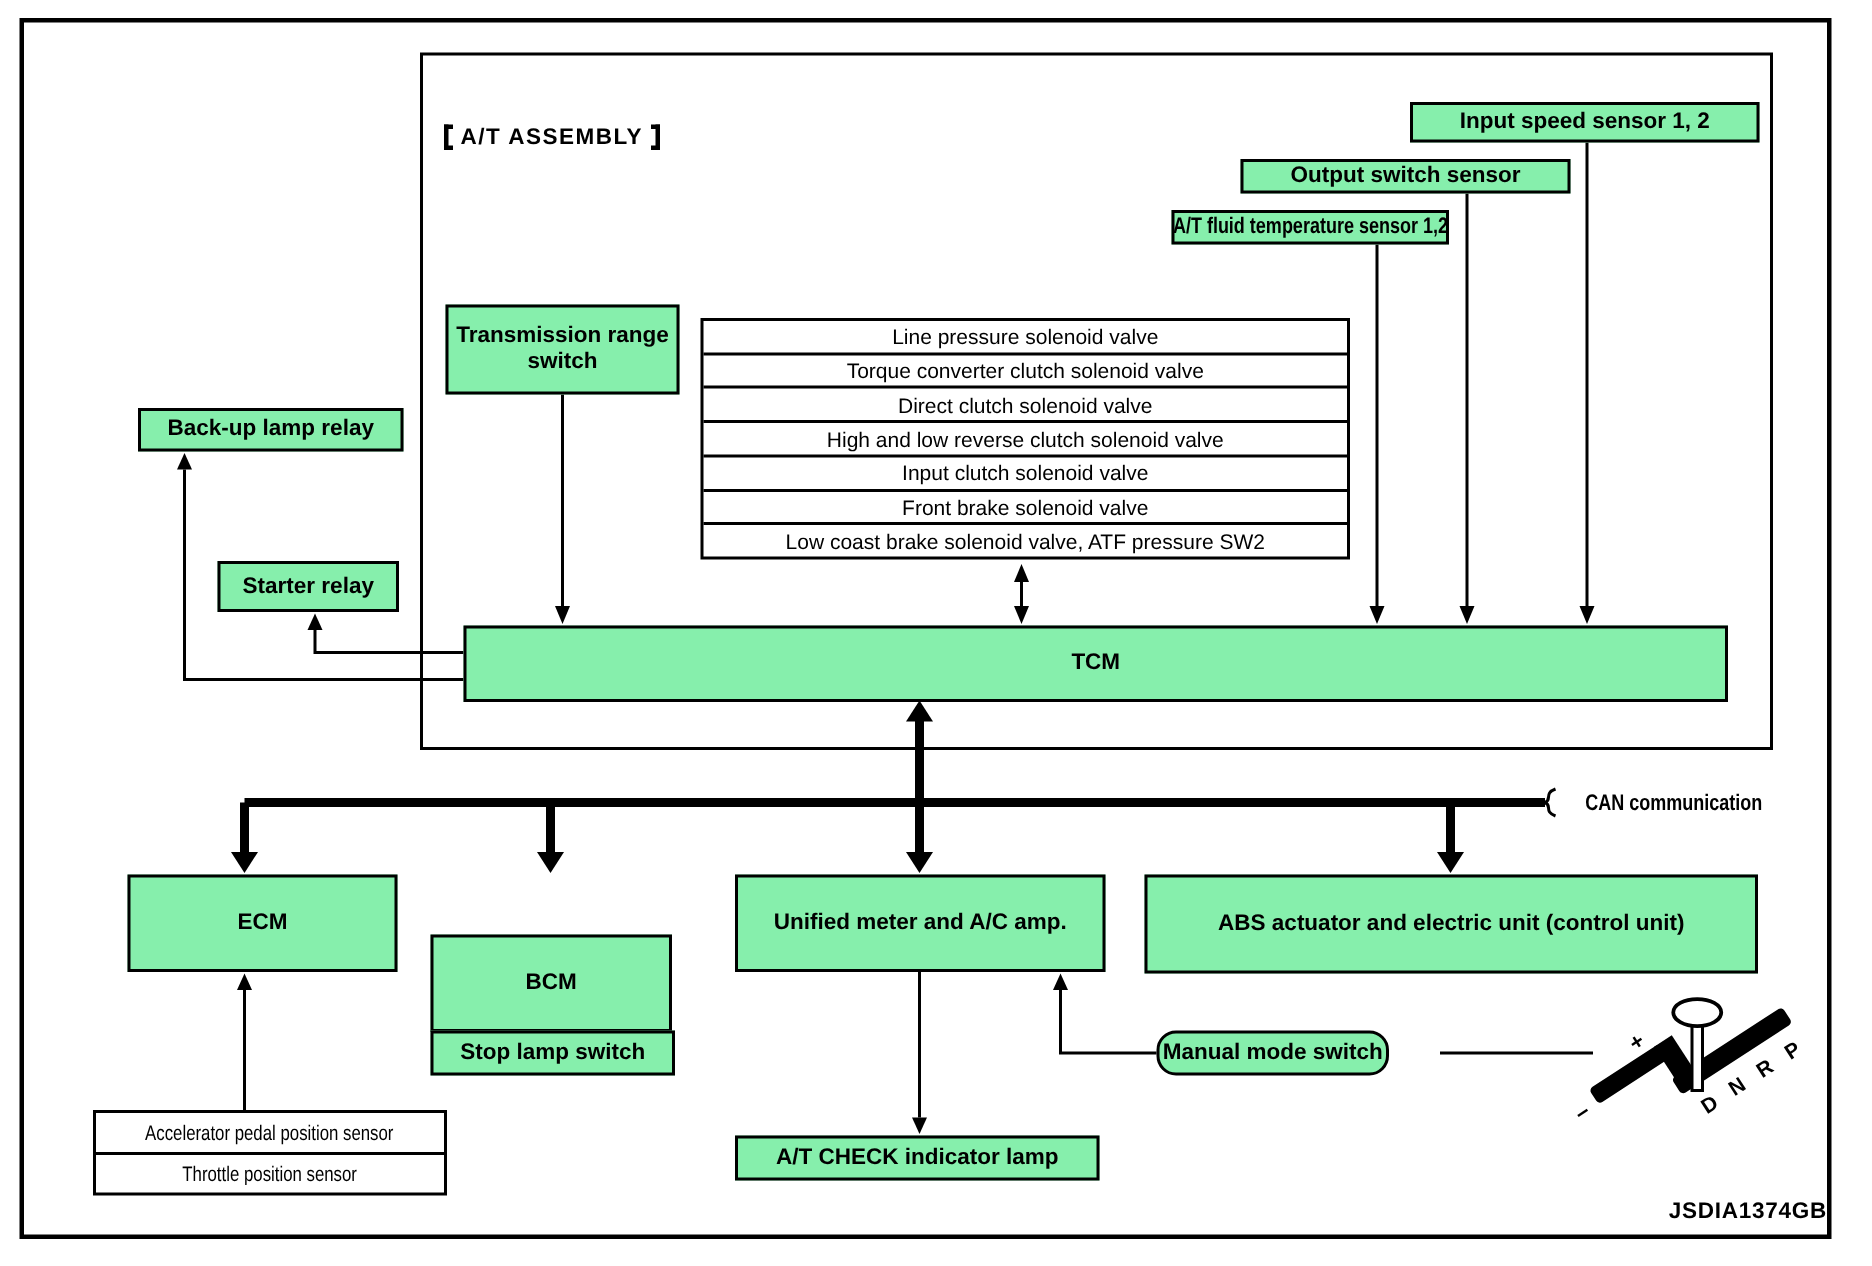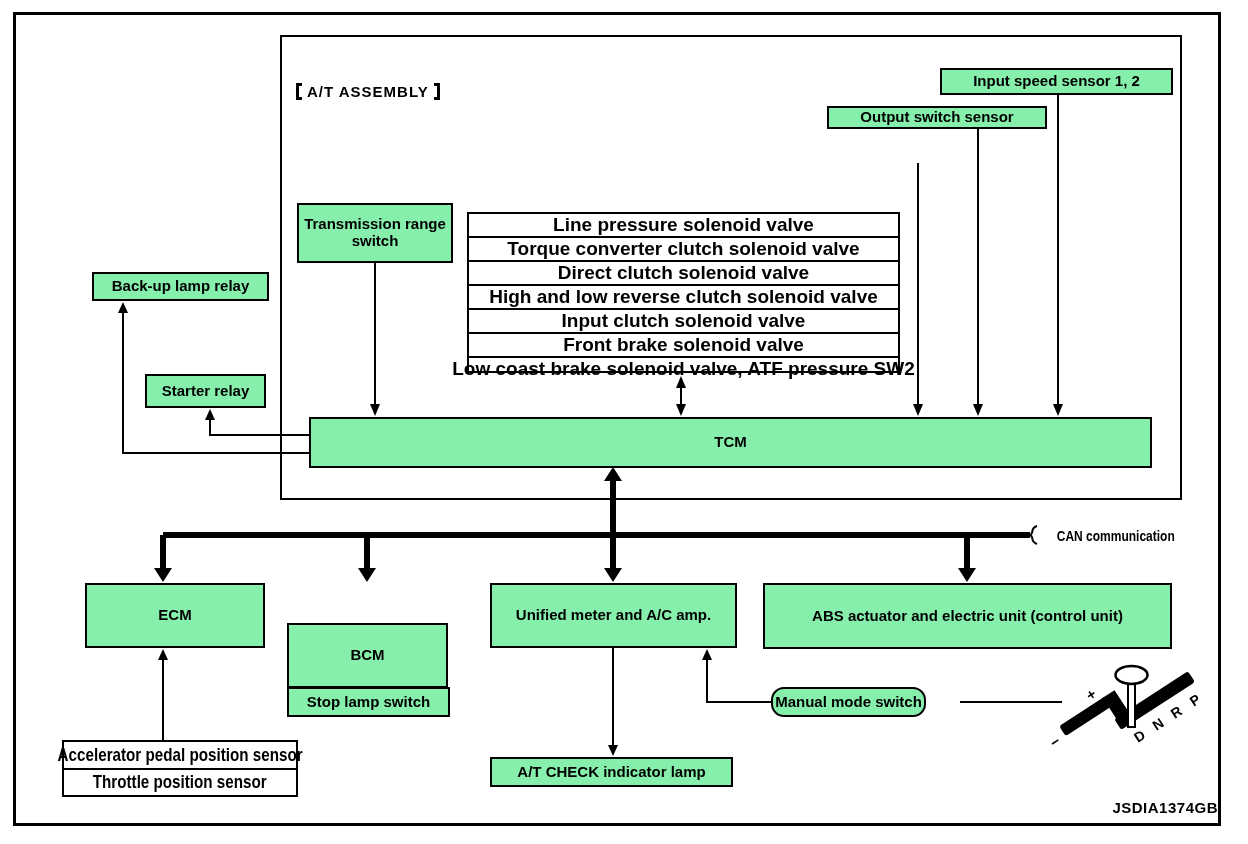--- a/index.html
+++ b/index.html
@@ -9,21 +9,21 @@
          border:3px solid #000;box-sizing:border-box;z-index:0;}
   .assembly{position:absolute;left:280px;top:35px;width:902px;height:465px;
          border:2px solid #000;box-sizing:border-box;z-index:1;background:transparent;}
   svg.wires{position:absolute;left:0;top:0;z-index:2;pointer-events:none;}
   .box{position:absolute;box-sizing:border-box;border:2px solid #000;background:#86efac;
        display:flex;align-items:center;justify-content:center;text-align:center;
        font-weight:bold;font-size:15px;line-height:1.12;z-index:3;}
   .stack{position:absolute;box-sizing:border-box;border:2px solid #000;background:#fff;
        display:flex;flex-direction:column;z-index:3;}
   .stack .row{flex:1;display:flex;align-items:center;justify-content:center;
-       border-top:2px solid #000;font-weight:bold;font-size:19px;white-space:nowrap;}
+       border-top:2px solid #000;font-weight:normal;font-size:14px;white-space:nowrap;}
   .stack .row:first-child{border-top:none;}
   .cond{display:inline-block;transform:scaleX(0.8);transform-origin:center;white-space:nowrap;}
   .asm-label{position:absolute;left:296px;top:59px;display:flex;align-items:center;z-index:3;
        font-family:Liberation Sans, sans-serif;font-weight:bold;font-size:15px;letter-spacing:1px;margin-top:24px;}
   .brk{display:inline-block;width:6px;height:17px;box-sizing:border-box;border:3px solid #000;}
   .brk.l{border-right:0;margin-right:5px;}
   .brk.r{border-left:0;margin-left:5px;}
   .floating-label{position:absolute;z-index:3;font-weight:bold;font-size:15px;white-space:nowrap;}
   .fig-id{position:absolute;left:1040px;top:799px;width:178px;text-align:right;z-index:3;
        font-weight:bold;font-size:15px;letter-spacing:.5px;}
@@ -145,20 +145,23 @@
   </svg>
 
   <div class="box" style="left:940px;top:68px;width:233px;height:27px;">
     <span>Input speed sensor 1, 2</span>
   </div>
 
   <div class="box" style="left:827px;top:106px;width:220px;height:23px;">
     <span>Output switch sensor</span>
   </div>
 
+  <div class="box" style="left:781px;top:140px;width:185px;height:23px;">
+    <span class="cond">A/T fluid temperature sensor 1,2</span>
+  </div>
 
   <div class="box" style="left:297px;top:203px;width:156px;height:60px;padding:0 0;">
     <span>Transmission range switch</span>
   </div>
 
   <div class="box" style="left:80px;top:272px;width:177px;height:29px;margin-left:12px;">
     <span>Back-up lamp relay</span>
   </div>
 
   <div class="box" style="left:145px;top:374px;width:121px;height:34px;">

